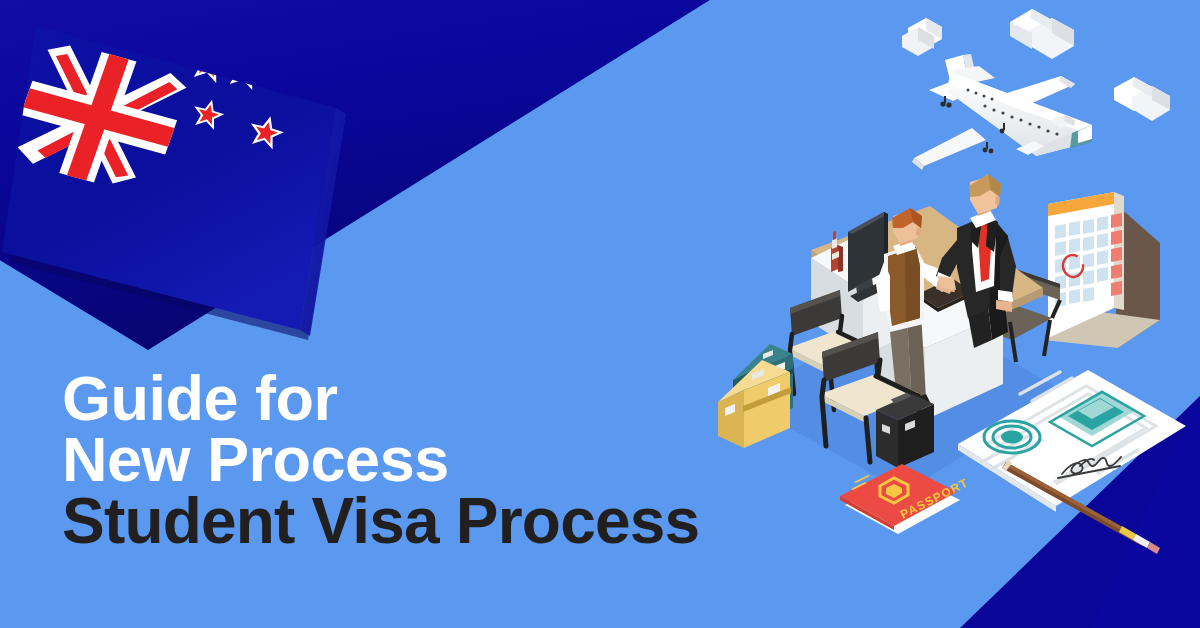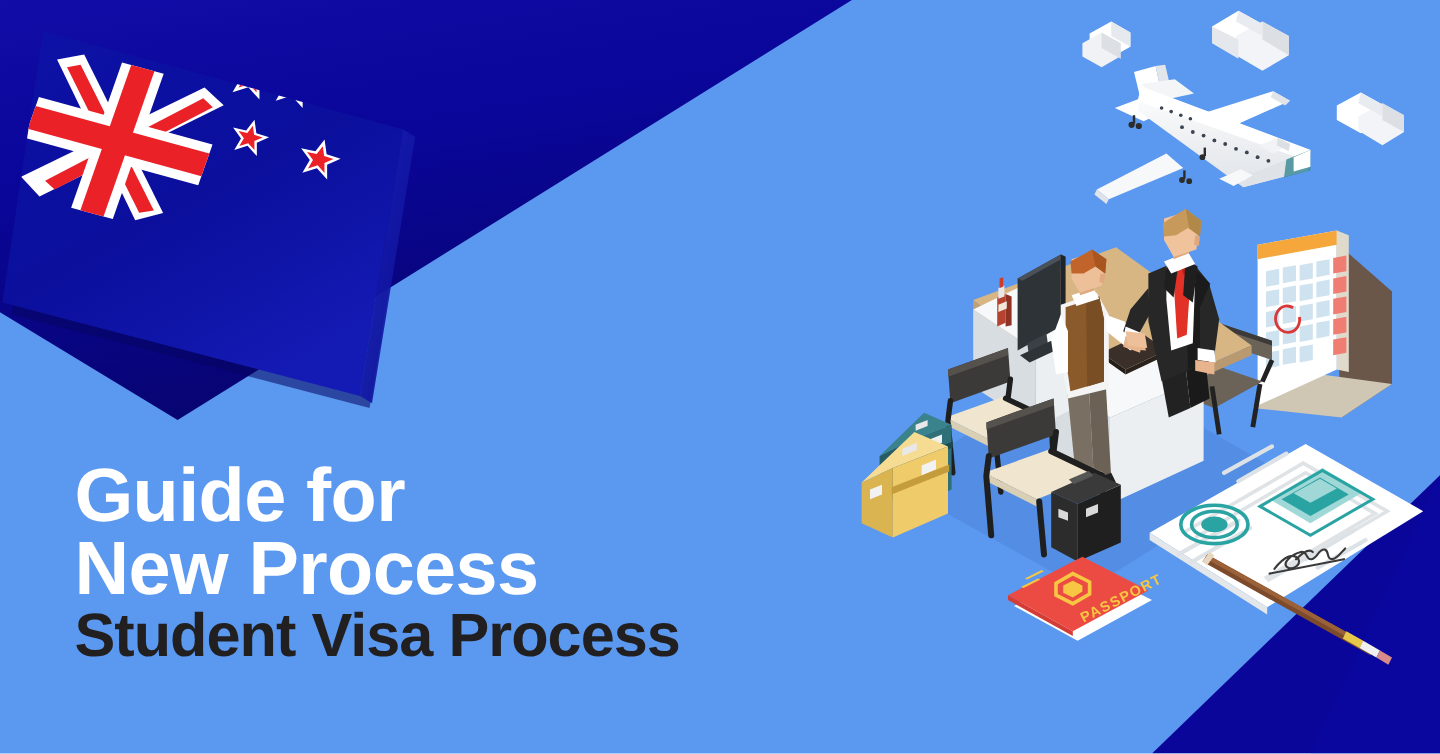--- a/index.html
+++ b/index.html
@@ -6,31 +6,31 @@
   body{font-family:"Liberation Sans",sans-serif;}
   #canvas{
     position:relative;width:1200px;height:628px;overflow:hidden;
     background:#5b98ef;
   }
   .layer{position:absolute;top:0;left:0;width:1200px;height:628px;}
   svg{display:block;}
 
   
   #headline{
-    position:absolute;left:62px;top:383px;width:720px;
+    position:absolute;left:62px;top:368px;width:720px;
     line-height:0.97;letter-spacing:-0.5px;
     -webkit-font-smoothing:antialiased;
   }
   #headline .ln{
     display:block;font-weight:700;font-size:63px;
     font-family:"Liberation Sans",sans-serif;
     white-space:nowrap;
   }
   #headline .l1,#headline .l2{color:#ffffff;}
-  #headline .l3{color:#221f20;font-size:51px;letter-spacing:-0.8px;}
+  #headline .l3{color:#221f20;font-size:64px;letter-spacing:-0.8px;}
 </style>
 </head>
 <body>
 
 <div id="canvas">
 
   <svg class="layer" viewBox="0 0 1200 628" width="1200" height="628">
     <defs>
       <linearGradient id="navyBandGrad" x1="0" y1="0" x2="0.35" y2="1">
         <stop offset="0%" stop-color="#120ea8"></stop>

